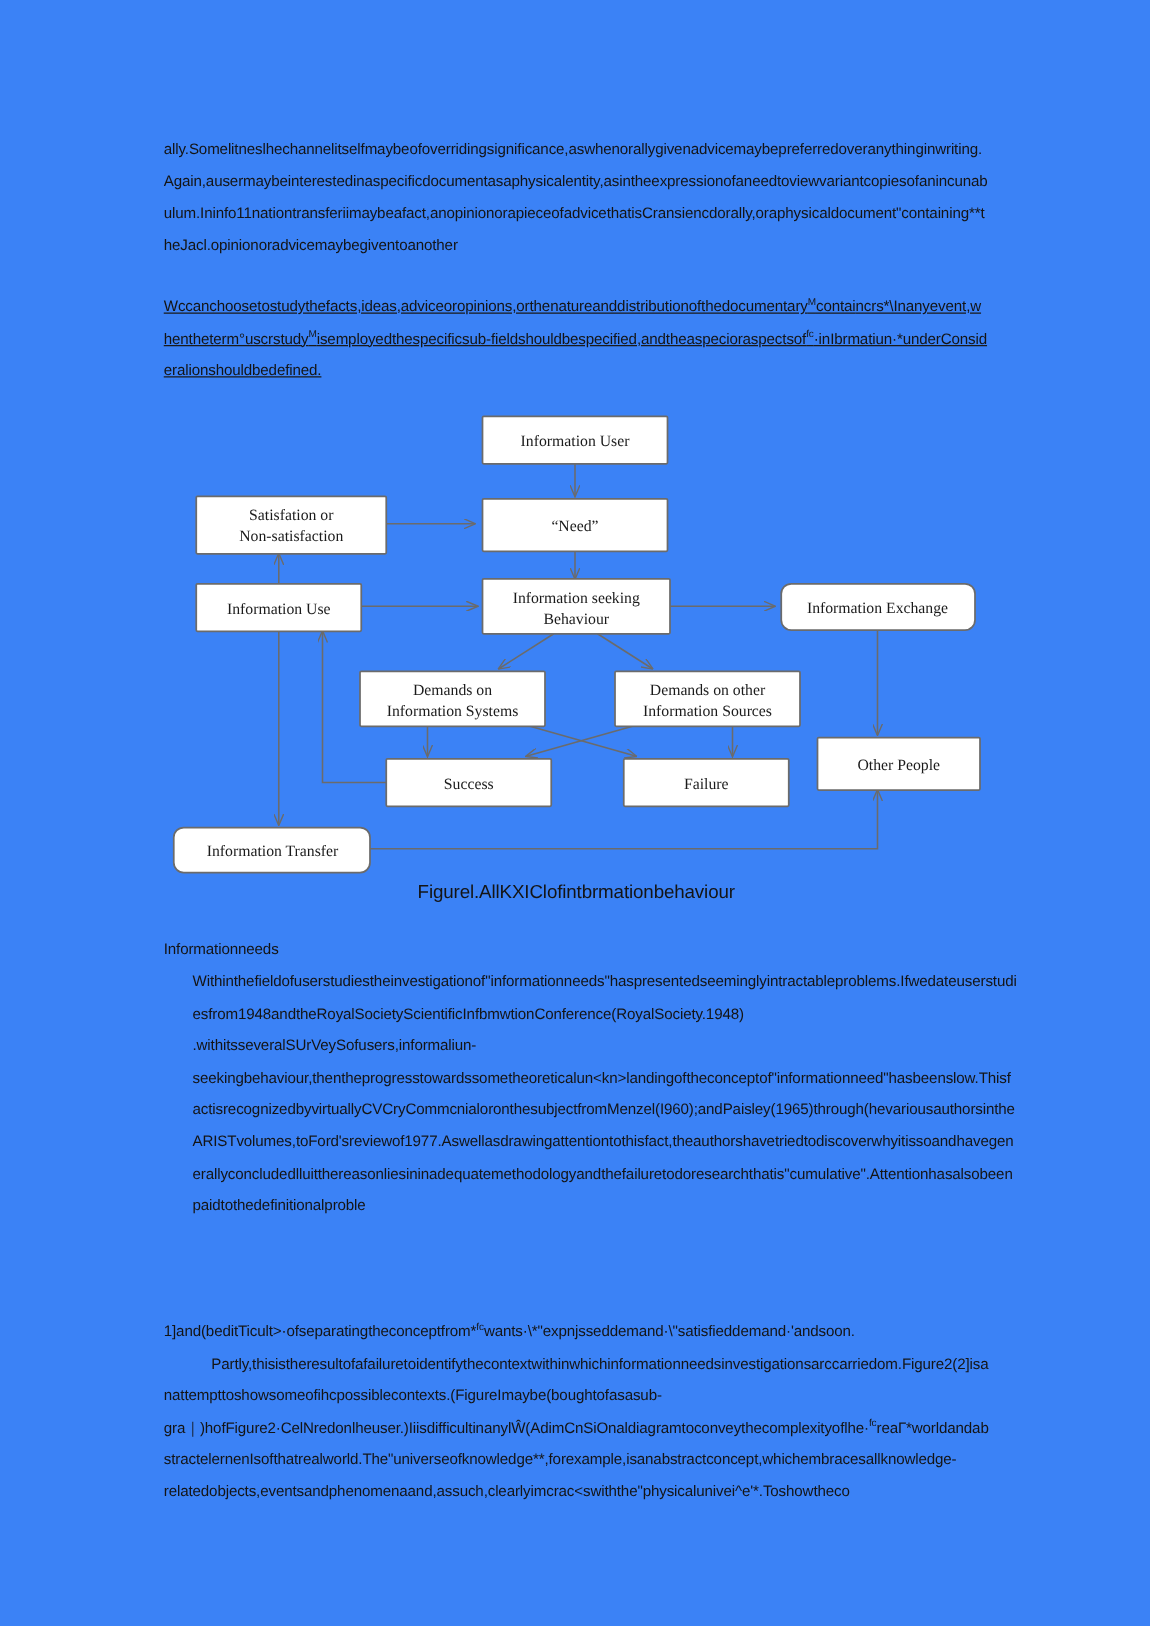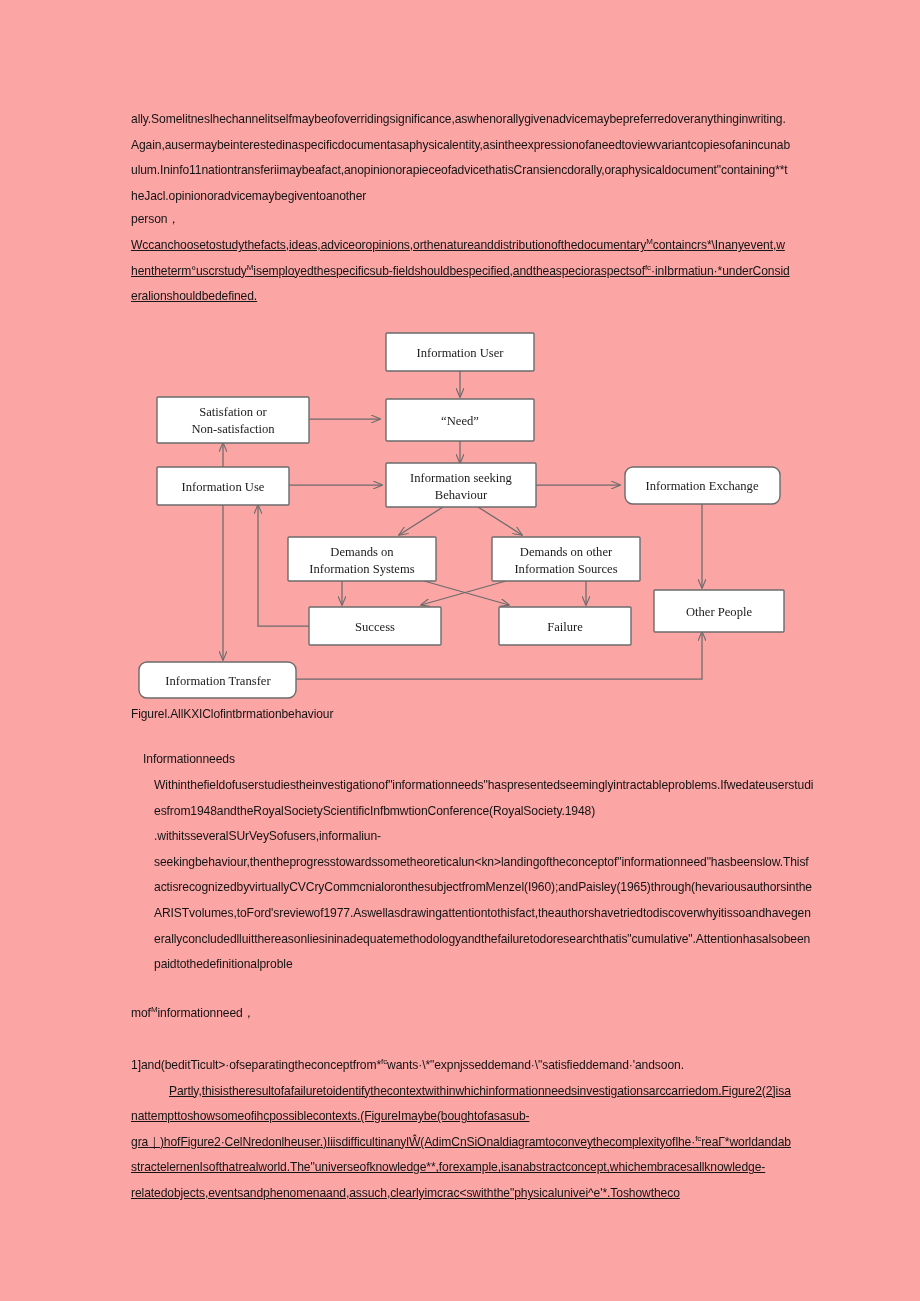--- a/index.html
+++ b/index.html
@@ -13,68 +13,69 @@
     position: relative;
     font-family: "Liberation Sans", sans-serif;
     color: #1a1a1a;
     overflow: hidden;
   }
   #page {
     position: absolute;
     left: 0; top: 0;
     width: 920px;
     height: 1301px;
-    background: #fca5a5;
+    background: #3b82f6;
   }
   .content {
     position: absolute;
     left: 131px;
     top: 0;
     width: 660px;
   }
 
   
   .para {
     font-size: 12.1px;
     line-height: 25.6px;
     text-align: left;
     color: #141414;
     word-break: break-all;
     letter-spacing: -0.1px;
   }
-  .para.indent { text-indent: 38px; text-decoration: underline; }
+  .para.indent { text-indent: 38px; }
   .sup {
     font-size: 8px;
     vertical-align: super;
     line-height: 0;
   }
 
   .block-1 { position: absolute; left: 131px; top: 107px; width: 660px; }
   .block-2 { position: absolute; left: 131px; top: 207px; width: 660px; }
   .block-3 { position: absolute; left: 131px; top: 233px; width: 660px; text-decoration: underline; }
-  .heading-needs { position: absolute; left: 131px; top: 747px; width: 660px; margin-left: 12px; }
+  .heading-needs { position: absolute; left: 131px; top: 747px; width: 660px; }
   .block-4 { position: absolute; left: 131px; top: 773px; width: 660px; margin-left: 23px; }
   .block-5 { position: absolute; left: 131px; top: 1001px; width: 660px; }
   .block-6 { position: absolute; left: 131px; top: 1053px; width: 660px; }
 
   
   #figure-wrap {
     position: absolute;
     left: 131px;
     top: 323px;
     width: 660px;
     height: 400px;
   }
   #figure-svg { display: block; }
   .fig-caption {
     position: absolute;
     left: 131px;
     top: 705px;
     width: 660px;
-    font-size: 12px;
+    text-align: center;
+    font-size: 15px;
     line-height: 18px;
     color: #141414;
     letter-spacing: -0.1px;
   }
 
   
   .dg-text {
     font-family: "Liberation Serif", serif;
     font-size: 12.6px;
     fill: #1b1b1b;
@@ -82,23 +83,20 @@
 </style>
 </head>
 <body>
 
 <div id="page">
 
   <div class="content block-1">
     <div class="para"><span>ally.Somelitneslhechannelitselfmaybeofoverridingsignificance,aswhenorallygivenadvicemaybepreferredov</span><span>eranythinginwriting.Again,ausermaybeinterestedinaspecificdocumentasaphysicalentity,asintheexpression</span><span>ofaneedtoviewvariantcopiesofanincunabulum.Ininfo11nationtransferiimaybeafact,anopinionorapieceofadvi</span><span>cethatisCransiencdorally,oraphysicaldocument"containing**theJacl.opinionoradvicemaybegiventoanother</span></div>
   </div>
 
-  <div class="content block-2">
-    <div class="para">person，</div>
-  </div>
 
   <div class="content block-3">
     <div class="para"><span>Wccanchoosetostudythefacts,ideas,adviceoropinions,orthenatureanddistributionofthedocumentary</span><span class="sup">M</span><span>contai</span><span>ncrs*\Inanyevent,whentheterm°uscrstudy</span><span class="sup">M</span><span>isemployedthespecificsub-</span><span>fieldshouldbespecified,andtheaspecioraspectsof</span><span class="sup">fc</span><span>·inIbrmatiun·*underConsideralionshouldbedefined.</span></div>
   </div>
 
   <div id="figure-wrap">
     <svg id="figure-svg" width="660" height="400" viewBox="0 0 660 400" xmlns="http://www.w3.org/2000/svg">
       <defs>
         <marker id="ah" markerWidth="10" markerHeight="8" refX="9" refY="4" orient="auto" markerUnits="userSpaceOnUse">
           <path d="M0,0 L9.5,4 L0,8" fill="none" stroke="#6b6b6b" stroke-width="1.1"></path>
@@ -212,22 +210,19 @@
   <div class="fig-caption">Figurel.AllKXIClofintbrmationbehaviour</div>
 
   <div class="content heading-needs">
     <div class="para">Informationneeds</div>
   </div>
 
   <div class="content block-4">
     <div class="para"><span>Withinthefieldofuserstudiestheinvestigationof"informationneeds"haspresentedseeminglyintractableproble</span><span>ms.Ifwedateuserstudiesfrom1948andtheRoyalSocietyScientificInfbmwtionConference(RoyalSociety.1948)</span><br><span>.withitsseveralSUrVeySofusers,informaliun-</span><br><span>seekingbehaviour,thentheprogresstowardssometheoreticalun&lt;kn&gt;landingoftheconceptof"informationneed</span><span>"hasbeenslow.ThisfactisrecognizedbyvirtuallyCVCryCommcnialoronthesubjectfromMenzel(I960);andPaisl</span><span>ey(1965)through(hevariousauthorsintheARISTvolumes,toFord'sreviewof1977.Aswellasdrawingattentiontot</span><span>hisfact,theauthorshavetriedtodiscoverwhyitissoandhavegenerallyconcludedlluitthereasonliesininadequate</span><span>methodologyandthefailuretodoresearchthatis"cumulative".Attentionhasalsobeenpaidtothedefinitionalproble</span></div>
   </div>
 
-  <div class="content block-5">
-    <div class="para"><span>mof</span><span class="sup">M</span><span>informationneed，</span></div>
-  </div>
 
   <div class="content block-6">
     <div class="para"><span>1]and(beditTicult&gt;·ofseparatingtheconceptfrom*</span><span class="sup">fc</span><span>wants·\*"expnjsseddemand·\"satisfieddemand·'andsoon.</span><br></div>
     <div class="para indent"><span>Partly,thisistheresultofafailuretoidentifythecontextwithinwhichinformationneedsinvestigationsarccarrie</span><span>dom.Figure2(2]isanattempttoshowsomeofihcpossiblecontexts.(FigureImaybe(boughtofasasub-</span><br><span>gra</span><span>｜</span><span>)hofFigure2·CelNredonlheuser.)IiisdifficultinanylŴ(AdimCnSiOnaldiagramtoconveythecomplexityofl</span><span>he·</span><span class="sup">fc</span><span>reaГ*worldandabstractelernenIsofthatrealworld.The"universeofknowledge**,forexample,isanabstractc</span><span>oncept,whichembracesallknowledge-</span><br><span>relatedobjects,eventsandphenomenaand,assuch,clearlyimcrac&lt;swiththe"physicalunivei^e'*.Toshowtheco</span></div>
   </div>
 
 </div>
 
 </body></html>

